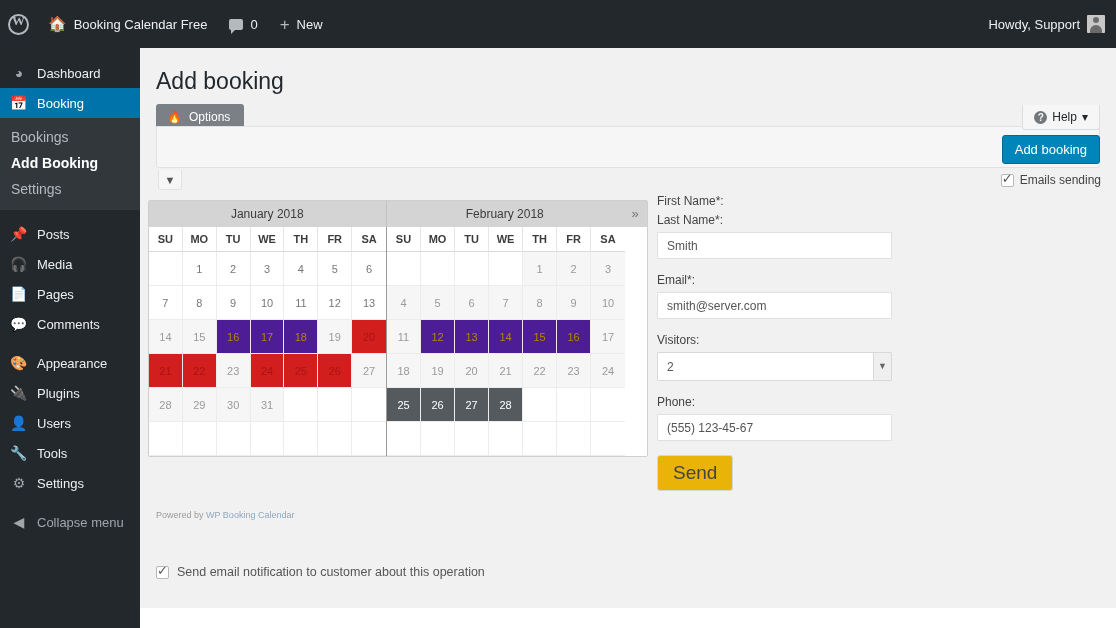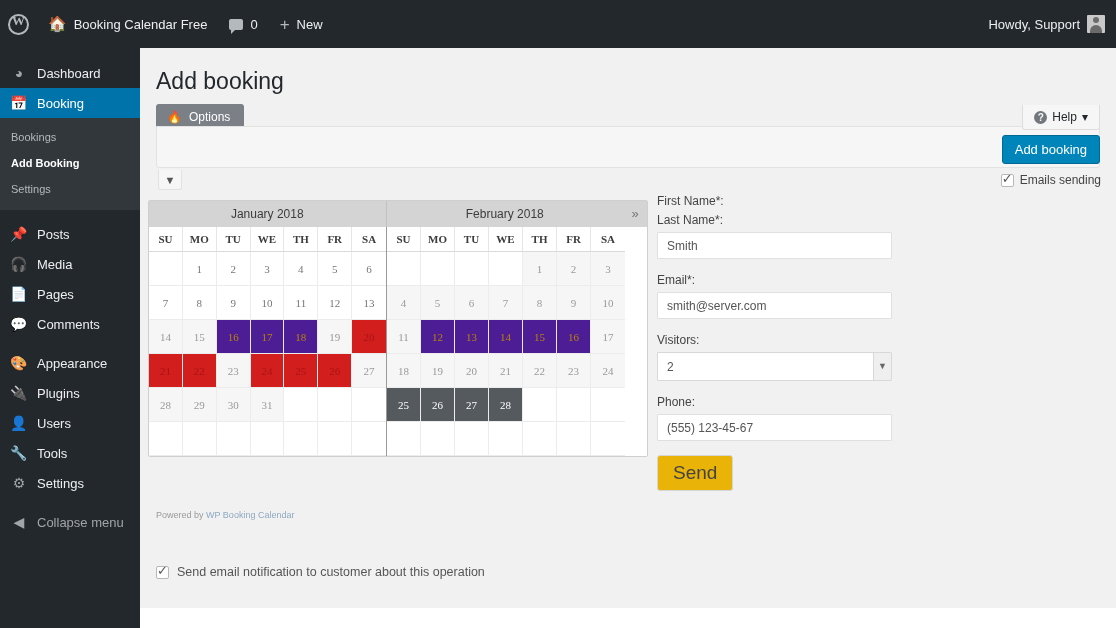--- a/index.html
+++ b/index.html
@@ -71,21 +71,21 @@
     border-bottom: 8px solid transparent; border-left: 8px solid #f1f1f1;
   }
   .menu-item.dim { color: #a0a5aa; }
   .mi-icon {
     width: 18px; text-align: center; font-size: 14px;
     color: #a0a5aa; flex: 0 0 18px;
   }
   .menu-item.active .mi-icon { color: #fff; }
   .submenu { background: #32373c; padding: 6px 0 8px 0; }
   .submenu-item {
-    padding: 4px 10px 4px 11px; font-size: 11px; color: #b4b9be; line-height: 18px;
+    padding: 4px 10px 4px 11px; font-size: 14px; color: #b4b9be; line-height: 18px;
   }
   .submenu-item.current { color: #fff; font-weight: bold; }
   .menu-sep { height: 9px; }
 
   
   #main {
     position: absolute; top: 48px; left: 140px;
     width: 976px; height: 580px; background: #f1f1f1;
   }
   #page-title {
@@ -149,21 +149,21 @@
   }
   .cal-head { display: flex; height: 26px; background: #d4d4d4; }
   .cal-month {
     flex: 1; text-align: center; font-size: 12px; color: #3c3c3c;
     line-height: 26px; border-right: 1px solid #c2c2c2;
   }
   .cal-next {
     width: 24px; text-align: center; font-size: 13px;
     color: #777; line-height: 26px;
   }
-  .cal-body { display: flex; font-family: Liberation Serif, serif; }
+  .cal-body { display: flex; }
   .cal-half { width: 238px; }
   .cal-half:first-child { border-right: 1px solid #9a9a9a; }
   .dow-row, .week-row { display: flex; }
   .dow {
     width: 34px; height: 25px; line-height: 25px; text-align: center;
     font-size: 11px; font-weight: bold; color: #3c3c3c;
     background: #fff; border-right: 1px solid #e6e6e6; border-bottom: 1px solid #d9d9d9;
   }
   .dow:last-child { border-right: none; }
   .day {

